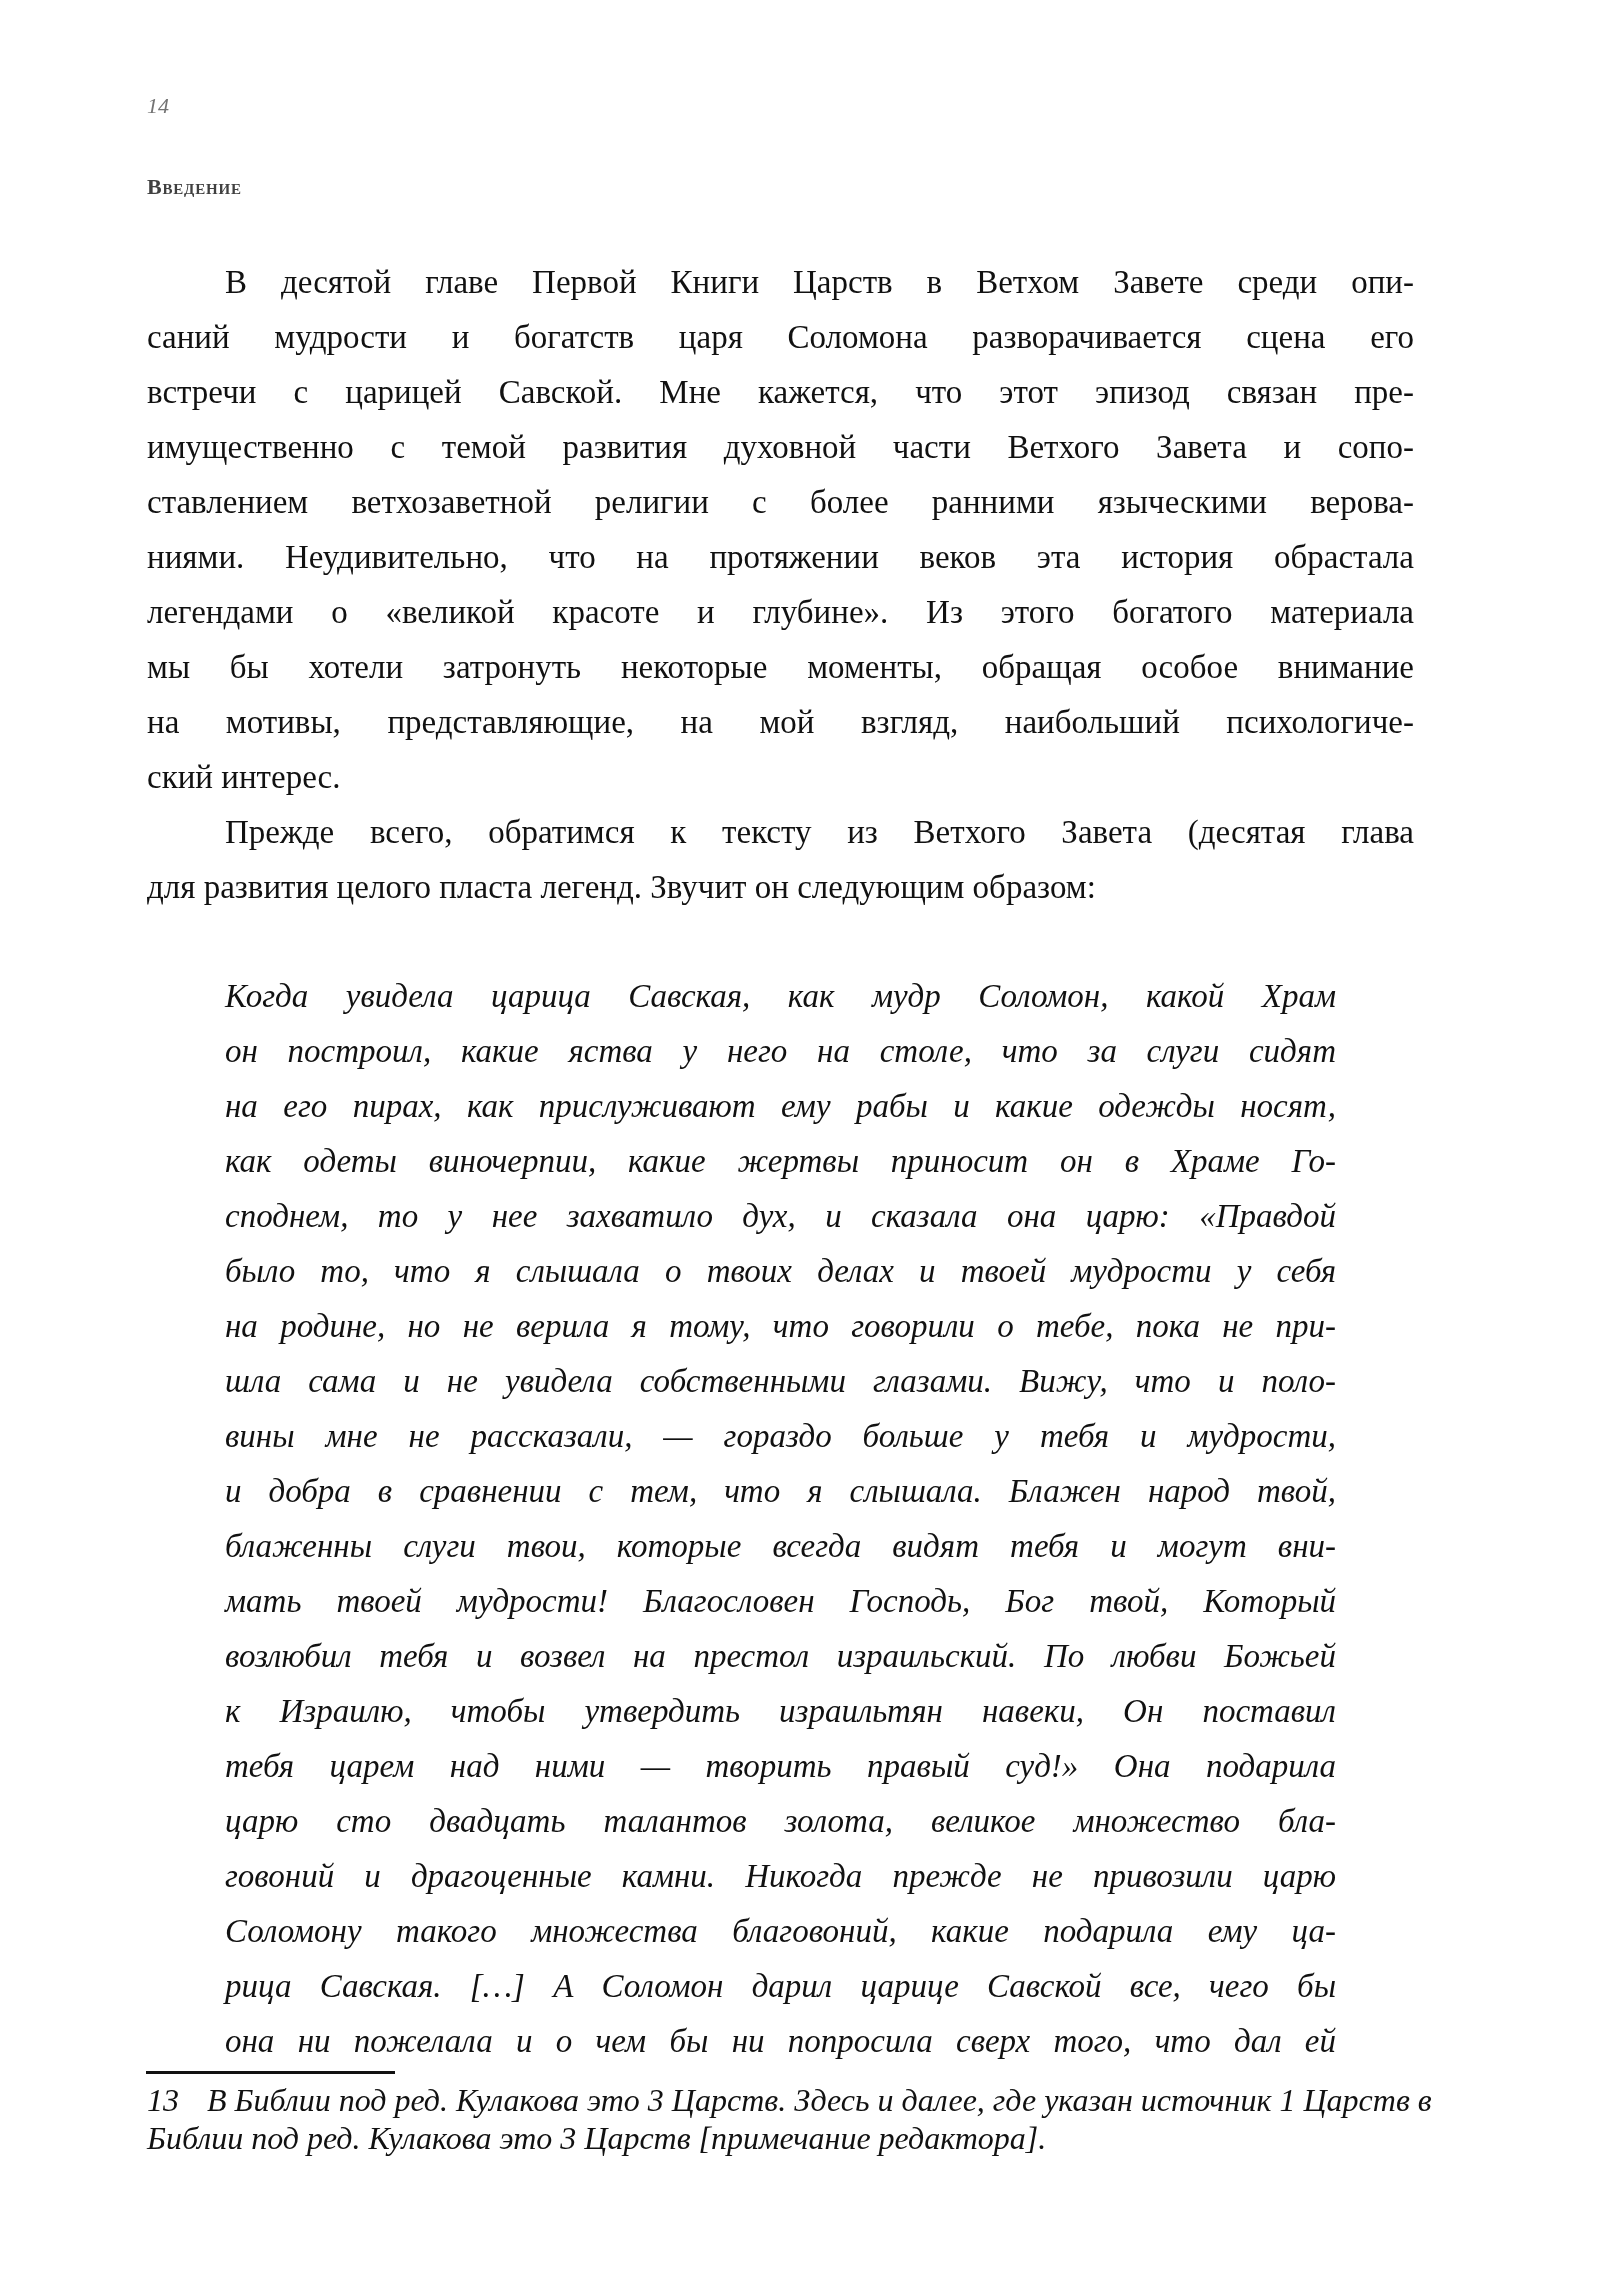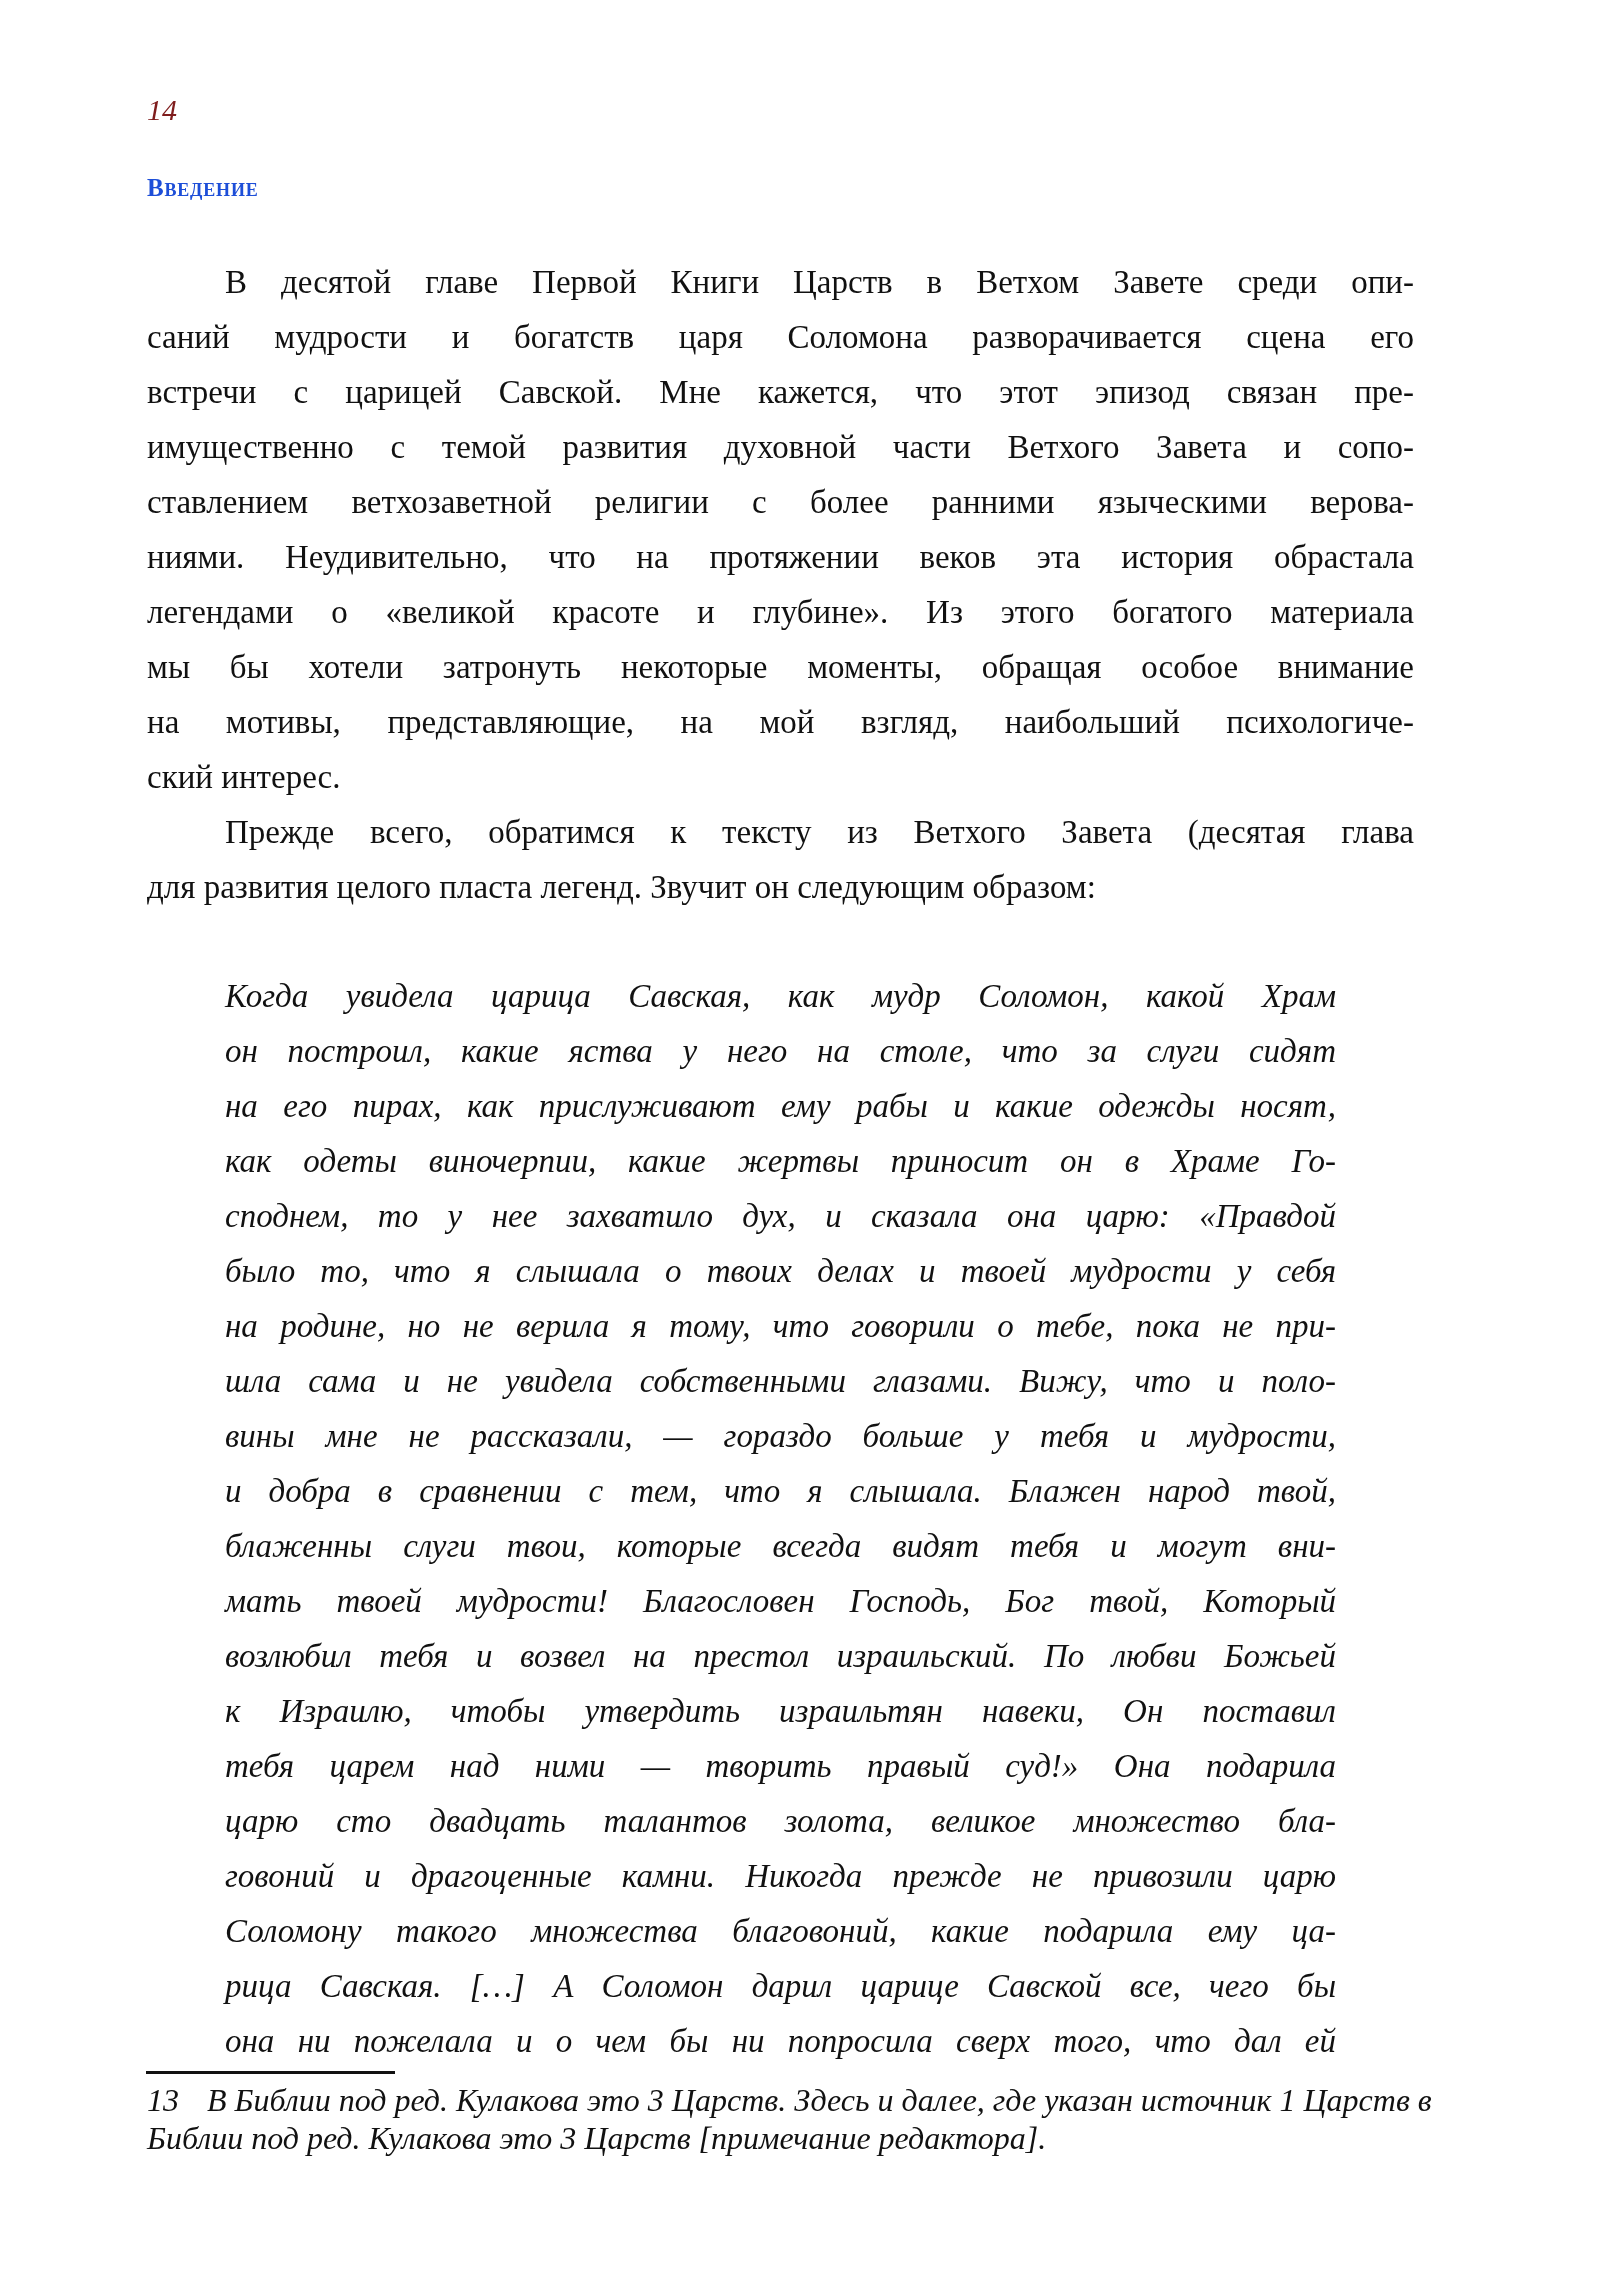--- a/index.html
+++ b/index.html
@@ -1,21 +1,21 @@
 <!DOCTYPE html>
 <html style="font-size:13.2px"><head>
 <meta charset="utf-8">
 <style>
   html, body { margin: 0; padding: 0; background: #ffffff; }
   body { width: 1612px; height: 2295px; position: relative; overflow: hidden;
          font-family: "Liberation Serif", "DejaVu Serif", serif; color: #111111; }
-  .page-number { position: absolute; left: 147px; top: 93px; font-size: 30px;
-                 font-style: italic; color: #7f1d1d; }
-  .heading { position: absolute; left: 147px; top: 174px; font-size: 25px; font-weight: bold;
-             font-variant: small-caps; letter-spacing: 0.8px; color: #1d4ed8; }
+  .page-number { position: absolute; left: 147px; top: 93px; font-size: 22px;
+                 font-style: italic; color: #737373; }
+  .heading { position: absolute; left: 147px; top: 174px; font-size: 22px; font-weight: bold;
+             font-variant: small-caps; letter-spacing: 0.8px; color: #404040; }
   .body-block { position: absolute; left: 147px; top: 255px; width: 1267px; }
   .line { display: block; height: 55px; line-height: 55px; font-size: 33px;
           white-space: nowrap; text-align: justify; text-align-last: justify; }
   .line.last { text-align-last: left; }
   .line.indent { padding-left: 78px; }
   .quote-block { position: absolute; left: 225px; top: 969px; width: 1111px; }
   .quote-block .line { font-style: italic; font-size: 33px; height: 55px; line-height: 55px; }
   sup { font-size: 20px; line-height: 0; vertical-align: 13.2px; }
   .footnote-rule { position: absolute; left: 146px; top: 2071px; width: 249px; height: 2.5px; background: #111111; }
   .footnote { position: absolute; left: 147px; top: 2081px; width: 1267px; font-style: italic; font-size: 25px; }

